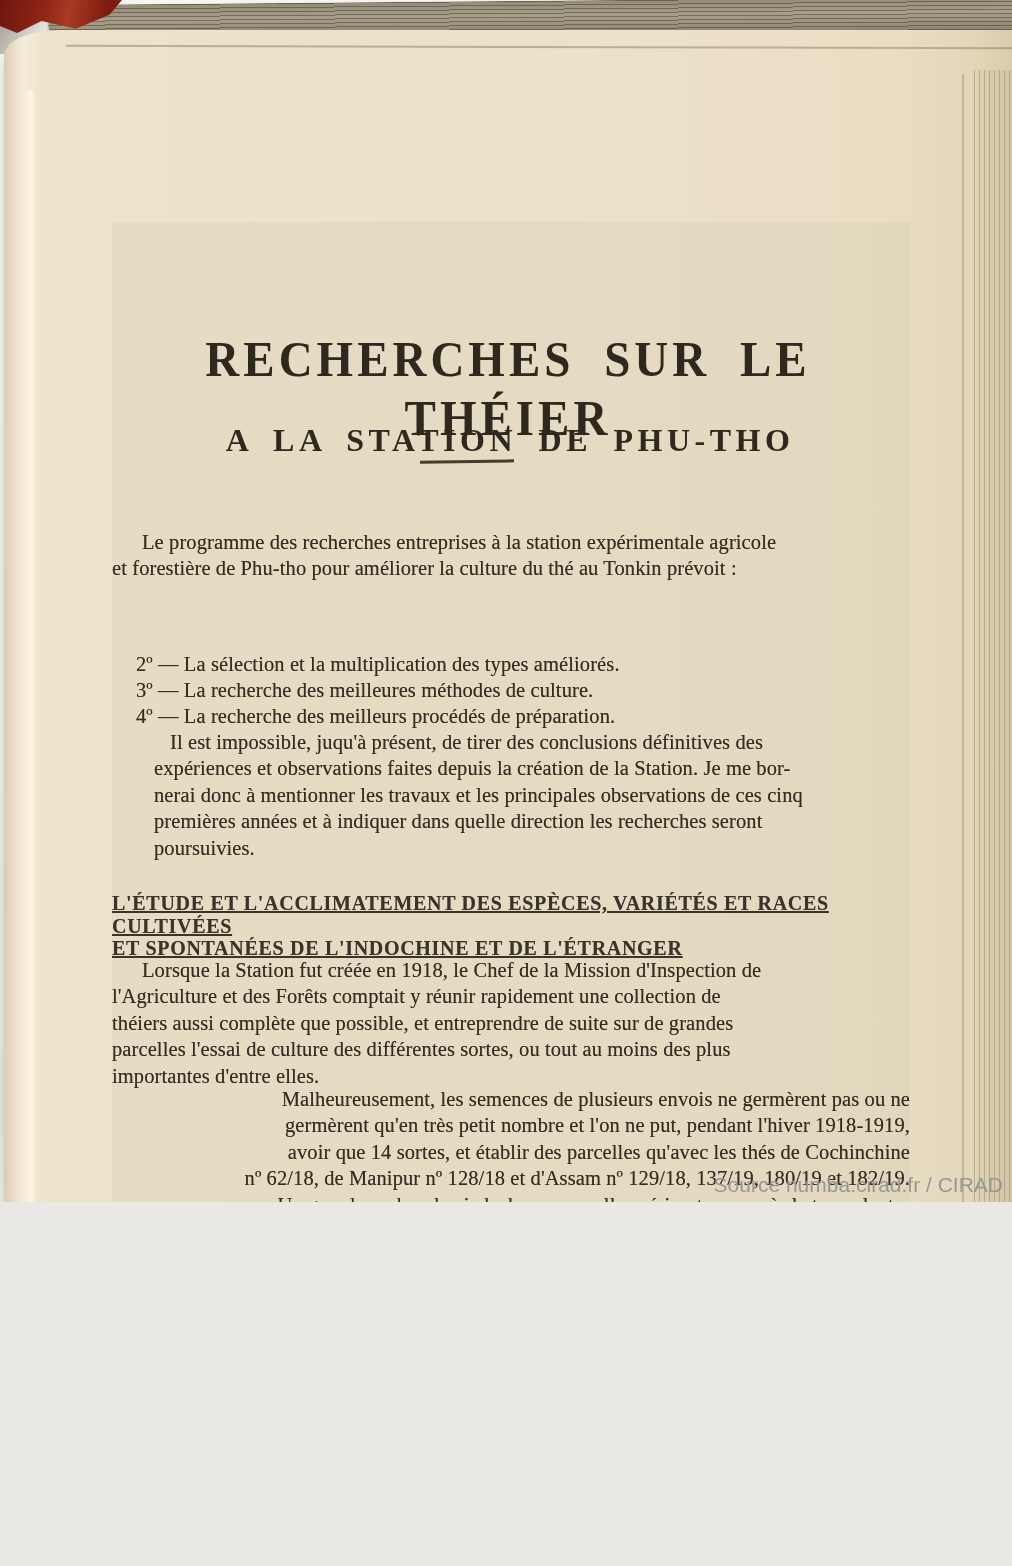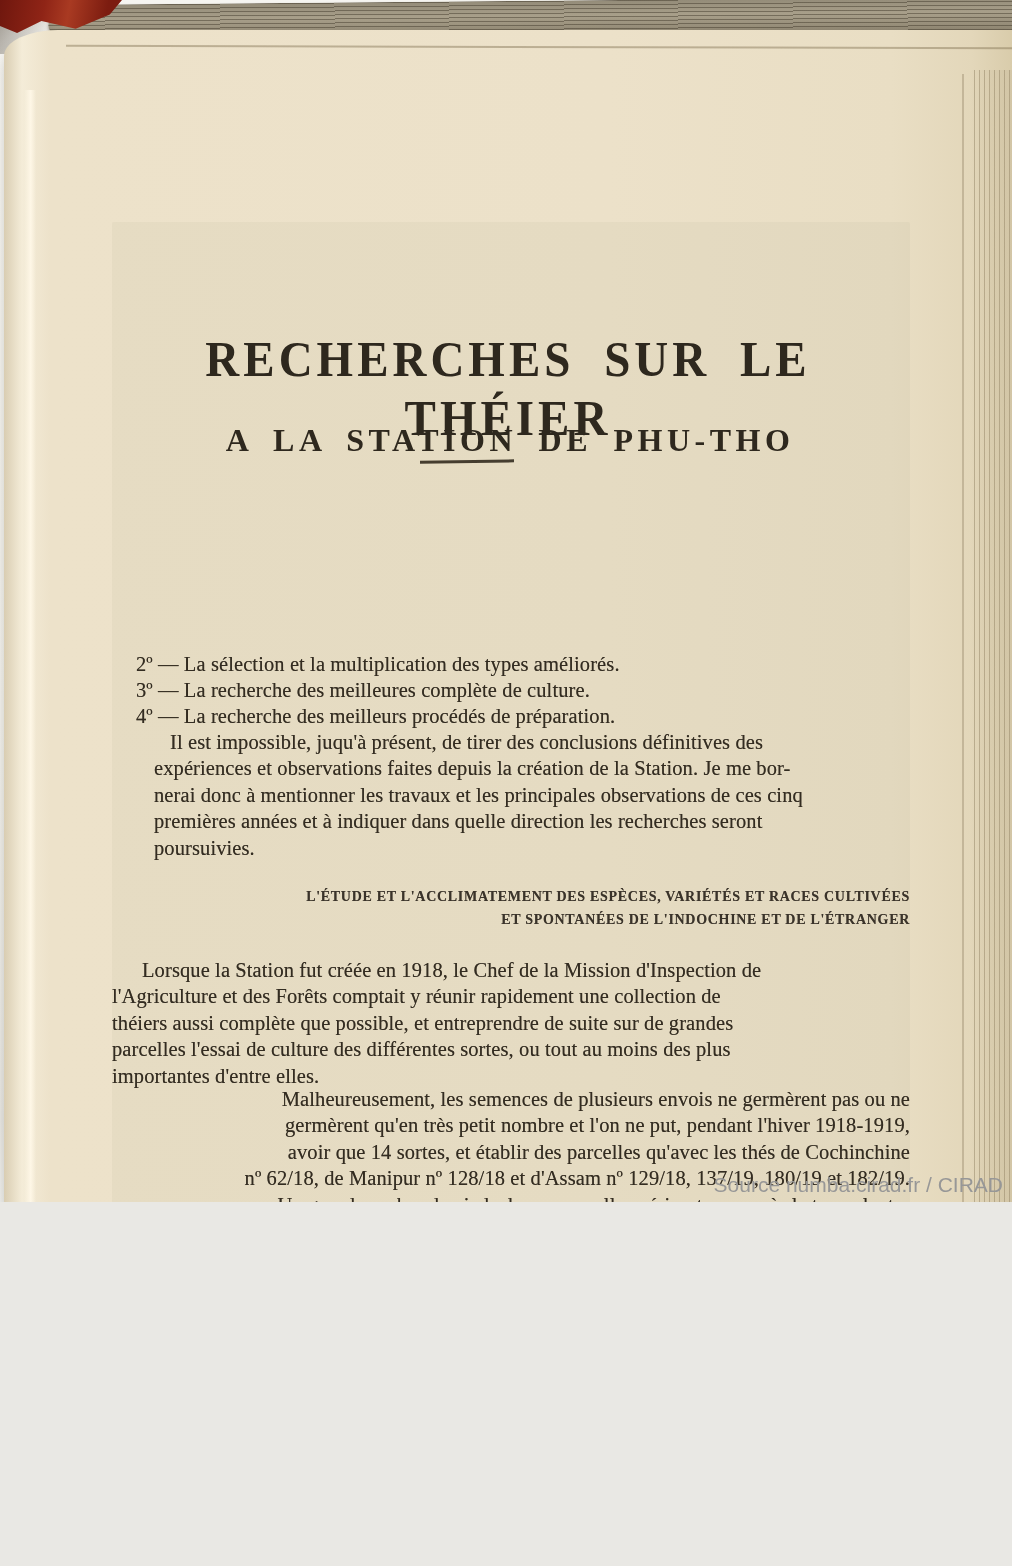--- a/index.html
+++ b/index.html
@@ -49,23 +49,23 @@
     font-size:47px;font-weight:bold;letter-spacing:4px;word-spacing:14px;
     transform:scaleY(1.08);transform-origin:center top;color:#2e281e;}
   .doc-subtitle{position:absolute;left:112px;width:796px;top:395px;text-align:center;
     font-size:32px;font-weight:bold;letter-spacing:4.5px;word-spacing:9px;color:#2e281e;}
   .title-rule{position:absolute;left:420px;top:460px;width:94px;height:2.5px;
     background:#453d2f;transform:rotate(-0.8deg);}
   .para{position:absolute;left:112px;width:798px;font-size:20.5px;line-height:26.5px;
     white-space:pre-line;text-indent:30px;letter-spacing:.1px;
     text-shadow:0 0 .4px rgba(51,44,33,.55);}
   .list-item{text-indent:24px;}
-  .section-heading{position:absolute;left:112px;width:798px;text-align:right;
-    font-size:14px;line-height:22.5px;font-weight:bold;letter-spacing:.7px;
-    white-space:pre-line;color:#3a332a;text-shadow:0 0 .4px rgba(51,44,33,.5);}
+  .section-heading{position:absolute;left:112px;width:798px;text-align:left;
+    font-size:20px;line-height:22.5px;font-weight:bold;letter-spacing:.7px;
+    white-space:pre-line;color:#3a332a;text-shadow:0 0 .4px rgba(51,44,33,.5);text-decoration:underline;}
 
   
   .attribution{position:absolute;right:9px;bottom:5px;
     font-family:Liberation Sans, sans-serif;font-size:21px;color:#979797;}
 </style>
 </head>
 <body>
 
 <div class="scene">
 
@@ -79,23 +79,25 @@
     <div class="page-edge-right"></div>
   </div>
 
   <div class="top-page-edge-line"></div>
   <div class="showthrough"></div>
 
   <h1 class="doc-title">RECHERCHES SUR LE THÉIER</h1>
   <h2 class="doc-subtitle">A LA STATION DE PHU-THO</h2>
   <div class="title-rule"></div>
 
+  <p class="para ink" style="top:508px;">Le programme des recherches entreprises à la station expérimentale agricole
+et forestière de Phu-tho pour améliorer la culture du thé au Tonkin prévoit :</p>
 
   <p class="para ink list-item" style="top:630px;">2º — La sélection et la multiplication des types améliorés.</p>
-  <p class="para ink list-item" style="top:656px;">3º — La recherche des meilleures complète de culture.</p>
+  <p class="para ink list-item" style="top:656px;">3º — La recherche des meilleures méthodes de culture.</p>
   <p class="para ink list-item" style="top:682px;">4º — La recherche des meilleurs procédés de préparation.</p>
 
   <p class="para ink" style="top:708px;text-indent:16px;margin-left:42px;">Il est impossible, juqu'à présent, de tirer des conclusions définitives des
 expériences et observations faites depuis la création de la Station. Je me bor-
 nerai donc à mentionner les travaux et les principales observations de ces cinq
 premières années et à indiquer dans quelle direction les recherches seront
 poursuivies.</p>
 
   <h3 class="section-heading" style="top:872px;">L'ÉTUDE ET L'ACCLIMATEMENT DES ESPÈCES, VARIÉTÉS ET RACES CULTIVÉES
 ET SPONTANÉES DE L'INDOCHINE ET DE L'ÉTRANGER</h3>

